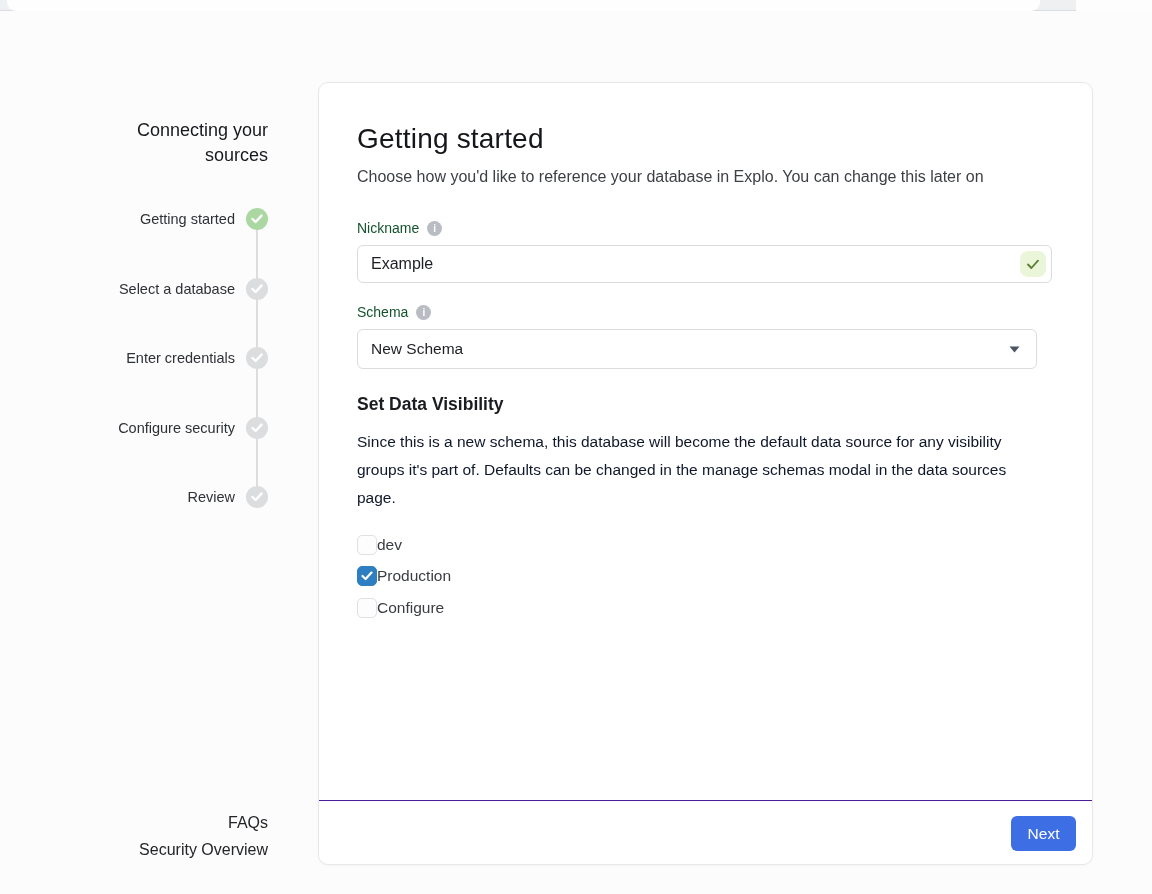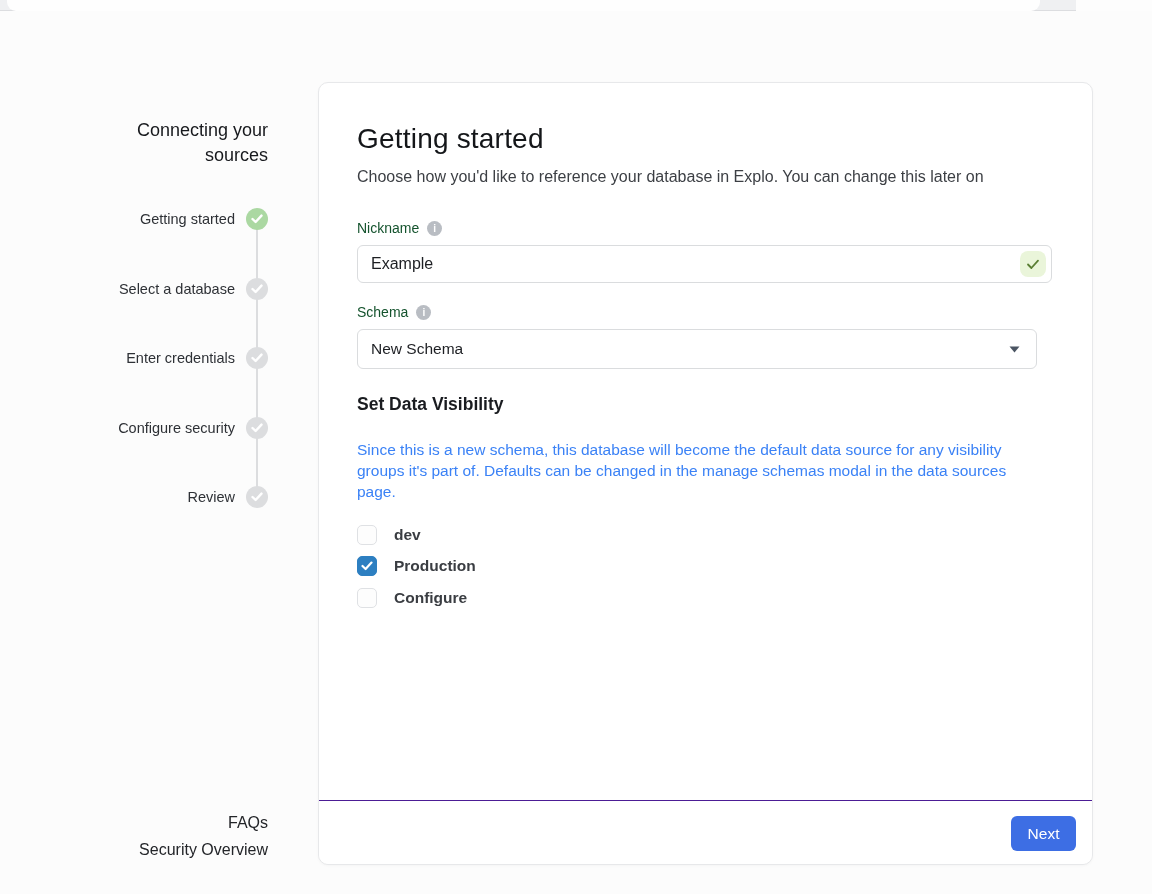--- a/index.html
+++ b/index.html
@@ -61,26 +61,26 @@
   .valid-badge { position:absolute; right:6px; top:6px; width:26px; height:26px;
     border-radius:8px; background:var(--badge-bg,#eaf5da);
     display:flex; align-items:center; justify-content:center; }
 
   .schema-group { margin-top:21px; }
   .select { width:calc(100% - 15px); height:40px; border:1px solid #dadcde; border-radius:6px;
     background:#fff; display:flex; align-items:center; justify-content:space-between;
     padding:0 16px 0 13px; font-size:15.5px; color:#1d1f23; cursor:pointer; }
 
   .vis-heading { margin-top:25px; font-size:17.5px; font-weight:bold; color:#1a1c20; }
-  .vis-desc { margin-top:24px; font-size:15.5px; color:#3b82f6; line-height:21px;
+  .vis-desc { margin-top:13px; font-size:15.5px; color:#0f172a; line-height:28px;
     max-width:690px; }
 
   .vis-groups { margin-top:22px; }
-  .vis-group { display:flex; align-items:center; gap:17px; height:21px;
-    margin-bottom:10.5px; cursor:pointer;font-weight:bold; }
+  .vis-group { display:flex; align-items:center; gap:0; height:21px;
+    margin-bottom:10.5px; cursor:pointer; }
   .checkbox { width:20px; height:20px; border:1.5px solid #dfe1e4; border-radius:5px;
     background:#fdfdfd; display:flex; align-items:center; justify-content:center; flex:0 0 auto; }
   .checkbox .check-svg { visibility:hidden; }
   .vis-group.checked .checkbox { background:var(--checkbox-blue,#2d7fc1);
     border-color:var(--checkbox-blue,#2d7fc1); }
   .vis-group.checked .checkbox .check-svg { visibility:visible; }
   .vis-label { font-size:15.5px; color:#3a3d42; }
 
   .card-footer { position:absolute; left:0; right:0; bottom:0; height:64px;
     border-top:1px solid #4c1d95; border-radius:0 0 10px 10px; background:#fff; }

